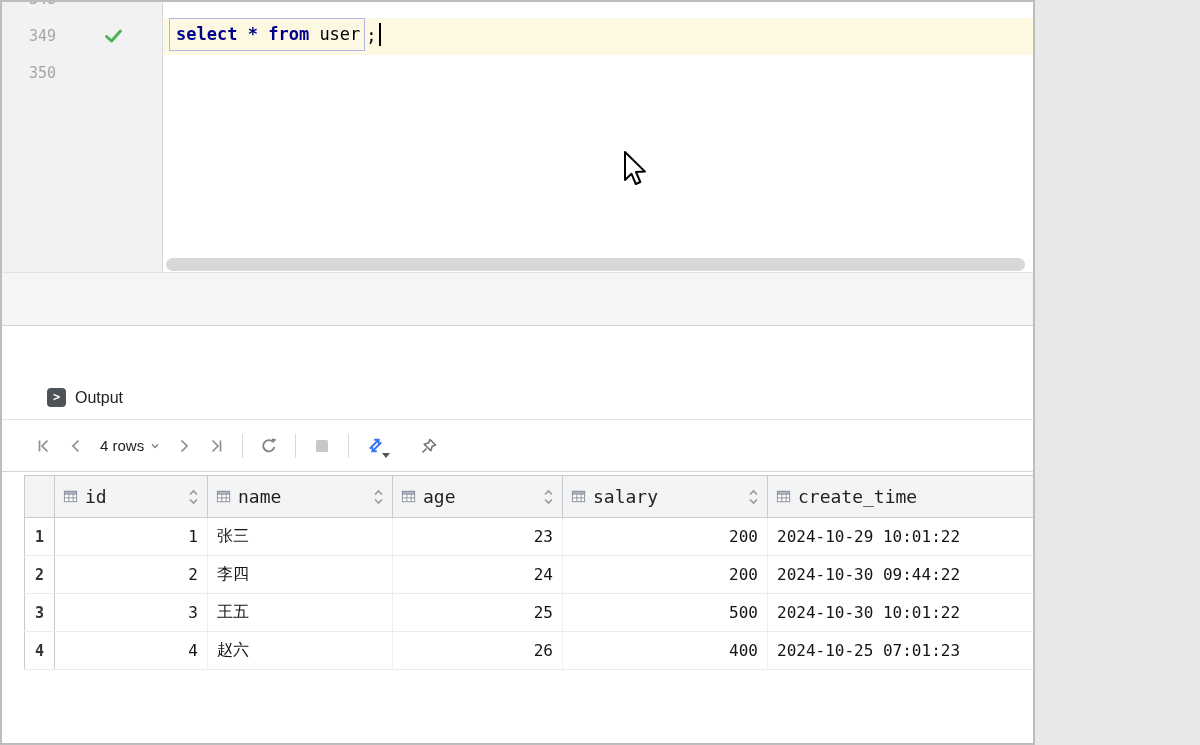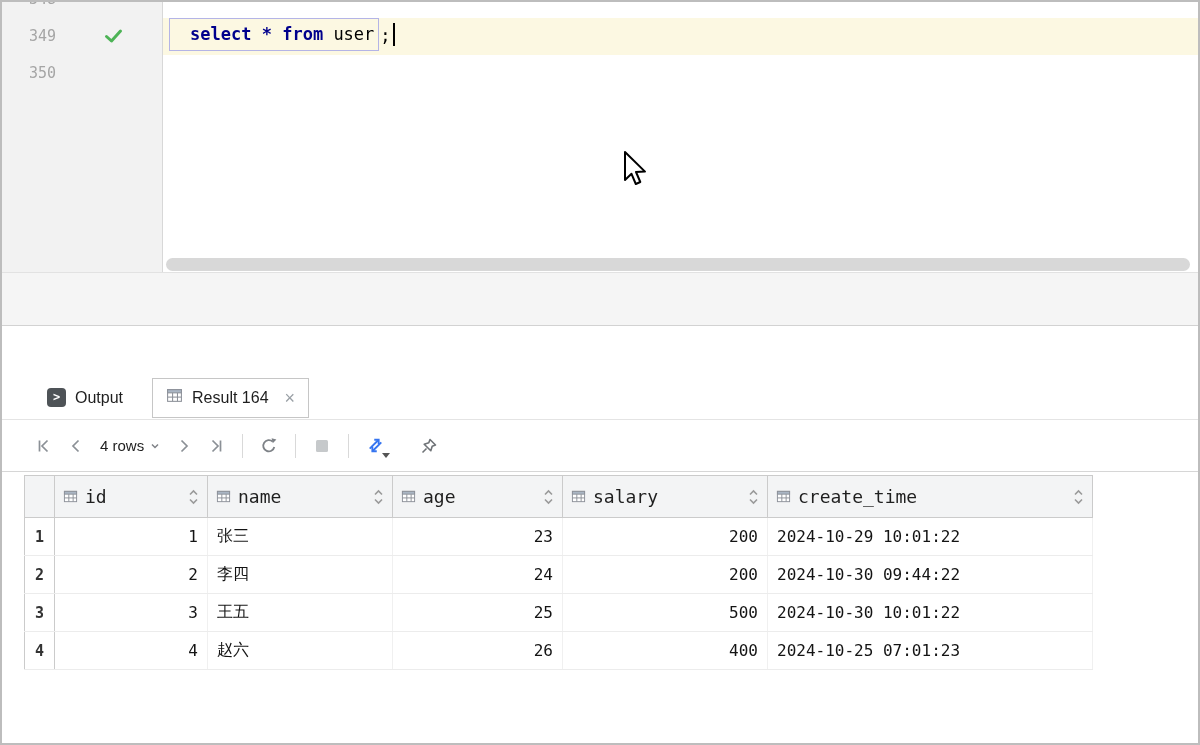--- a/index.html
+++ b/index.html
@@ -1,34 +1,34 @@
 <!DOCTYPE html>
 <html><head>
 <meta charset="utf-8">
 <style>
   * { margin:0; padding:0; box-sizing:border-box; }
   html,body { background:#e8e8e8; }
   body { font-family:"Liberation Sans","DejaVu Sans",sans-serif; }
 
   .window {
-    position:relative; width:1200px; height:745px;
+    position:relative; width:1035px; height:745px;
     background:#fff; border:2px solid #bdbdbd; overflow:hidden;
   }
 
   
   .editor-pane { position:absolute; top:0; left:0; right:0; height:270px; display:flex; overflow:hidden; background:#fff; }
   .gutter { width:161px; background:#f2f2f2; border-right:1px solid #d8d8d8; overflow:hidden; }
   .code { flex:1; position:relative; overflow:hidden; }
   .lines { margin-top:-21px; }
   .gline, .cline { height:37px; position:relative; }
   .lnum { display:block; padding-left:27px; color:#a5a5a5; font:15px/37px "DejaVu Sans Mono","Liberation Mono",monospace; }
   .runmark { position:absolute; left:102px; top:10px; }
   .cline { font:17px/37px "DejaVu Sans Mono","Liberation Mono",monospace; white-space:nowrap; }
   .current-line { background:#fcf8e2; }
-  .stmt-box { display:inline-block; border:1px solid #b4b4e6; padding:0 4px 0 20px; margin-left:6px; line-height:31px; vertical-align:2px; }
+  .stmt-box { display:inline-block; border:1px solid #b4b4e6; padding:0 4px 0 6px; margin-left:6px; line-height:31px; vertical-align:2px; }
   .kw { color:#00008c; font-weight:bold; }
   .ident { color:#000; }
   .semi { color:#000; margin-left:1px; }
   .caret { display:inline-block; width:2px; height:23px; background:#000; vertical-align:-4px; margin-left:2px; }
   .hscrollbar { position:absolute; left:3px; right:8px; bottom:1px; height:13px; background:#d8d8d8; border-radius:7px; }
 
   
   .band { position:absolute; top:270px; left:0; right:0; height:54px; background:#f5f5f5; border-top:1px solid #e2e2e2; border-bottom:1px solid #d2d2d2; }
 
   
@@ -98,33 +98,20 @@
 
   <div class="band"></div>
 
   <div class="tool-window">
 
     <div class="tabs-row">
       <div class="tab output-tab">
         <span class="console-icon">&gt;</span>
         <span>Output</span>
       </div>
-      <div class="tab active">
-        <span>
-          <svg width="17" height="17" viewBox="0 0 16 16">
-              <rect x="1.5" y="2.5" width="13" height="11" fill="#fff" stroke="#8d9199"></rect>
-              <rect x="1.5" y="2.5" width="13" height="3" fill="#aab6c4" stroke="#8d9199"></rect>
-              <line x1="6.2" y1="5.5" x2="6.2" y2="13.5" stroke="#8d9199"></line>
-              <line x1="10.8" y1="5.5" x2="10.8" y2="13.5" stroke="#8d9199"></line>
-              <line x1="1.5" y1="9.5" x2="14.5" y2="9.5" stroke="#8d9199"></line>
-            </svg>
-        </span>
-        <span>Result 164</span>
-        <span class="close-x">×</span>
-      </div>
     </div>
 
     <div class="toolbar">
       <span class="tbtn">
         <svg width="20" height="20" viewBox="0 0 20 20" fill="none" stroke="#8b9096" stroke-width="1.7">
             <line x1="5.5" y1="4.5" x2="5.5" y2="15.5"></line>
             <polyline points="13.5,4.5 8,10 13.5,15.5"></polyline>
           </svg>
       </span>
       <span class="tbtn">

